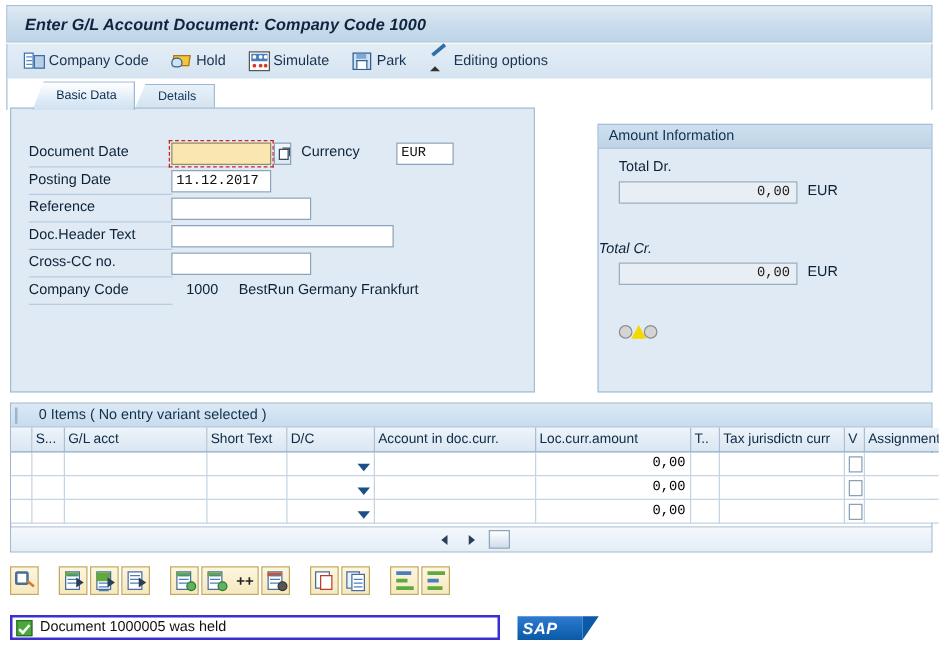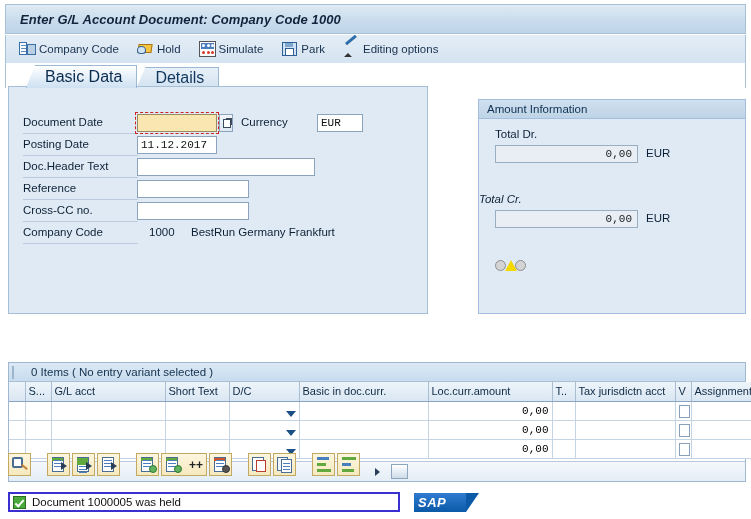--- a/index.html
+++ b/index.html
@@ -99,21 +99,21 @@
     border-right: 1px solid #a8c0d6;
   }
   .tabs {
     position: absolute; left: 20px; bottom: 0;
     display: flex; align-items: flex-end;
   }
   .tab {
     height: 21px;
     padding: 0 14px 0 14px;
     line-height: 20px;
-    font-size: 16px;
+    font-size: 10px;
     color: #11375e;
     background: linear-gradient(to bottom,#e9f1f9,#d2e2f0);
     border: 1px solid #9bb8d4;
     border-bottom: none;
     margin-right: -1px;
     position: relative;
     cursor: default;
     white-space: nowrap;
     clip-path: polygon(9px 0, 100% 0, 100% 100%, 0 100%);
     padding-left: 18px;
@@ -246,21 +246,20 @@
     border-right: 6px solid transparent;
     border-bottom: 11px solid #f5d800;
   }
 
   
   .grid-wrap {
     position: absolute; left: 8px; top: 322px;
     width: 738px; height: 120px;
     border: 1px solid #9fb8d0;
     background: #ffffff;
-    margin-top: 40px;
   }
   .grid-title {
     height: 19px;
     background: linear-gradient(to bottom,#dce9f5,#c8dcee);
     border-bottom: 1px solid #a8c0d6;
     font-size: 11.5px;
     color: #12304d;
     line-height: 18px;
     padding-left: 22px;
     position: relative;
@@ -518,27 +517,27 @@
         <div class="ftext" style="left:222px;">Currency</div>
         <input class="finput" style="left: 298px; width: 46px;" value="EUR">
       </div>
 
       <div class="frow">
         <div class="flabel">Posting Date</div>
         <input class="finput" style="left: 118px; width: 80px;" value="11.12.2017">
       </div>
 
       <div class="frow">
+        <div class="flabel">Reference</div>
+        <input class="finput" style="left: 118px; width: 112px;" value="">
+      </div>
+
+      <div class="frow">
         <div class="flabel">Doc.Header Text</div>
         <input class="finput" style="left: 118px; width: 178px;" value="">
-      </div>
-
-      <div class="frow">
-        <div class="flabel">Reference</div>
-        <input class="finput" style="left: 118px; width: 112px;" value="">
       </div>
 
       <div class="frow">
         <div class="flabel">Cross-CC no.</div>
         <input class="finput" style="left: 118px; width: 112px;" value="">
       </div>
 
       <div class="frow">
         <div class="flabel">Company Code</div>
         <div class="ftext" style="left:130px;">1000</div>
@@ -583,24 +582,24 @@
         <col style="width:16px">
           <col style="width:120px">
       </colgroup>
       <thead>
         <tr>
           <th></th>
           <th>S...</th>
           <th>G/L acct</th>
           <th>Short Text</th>
           <th>D/C</th>
-          <th>Basic in doc.curr.</th>
+          <th>Account in doc.curr.</th>
           <th>Loc.curr.amount</th>
           <th>T..</th>
-          <th>Tax jurisdictn acct</th>
+          <th>Tax jurisdictn curr</th>
           <th>V</th>
           <th>Assignment</th>
         </tr>
       </thead>
       <tbody>
         <tr>
           <td class="c-rowh"></td>
           <td class="c-sel"></td>
           <td></td>
           <td class="c-tint"></td>

